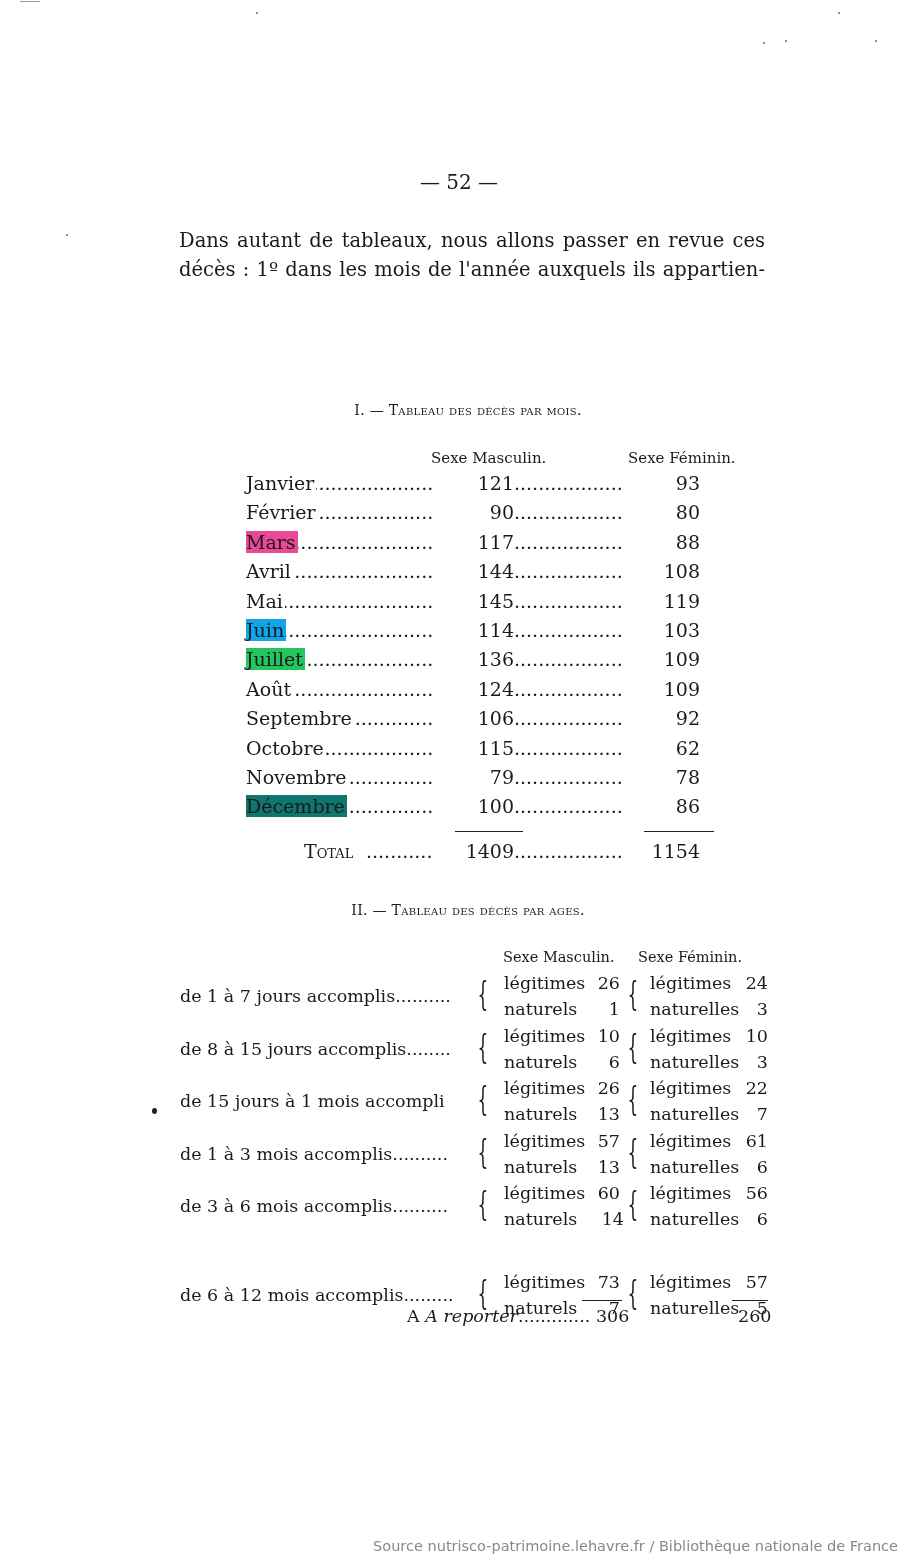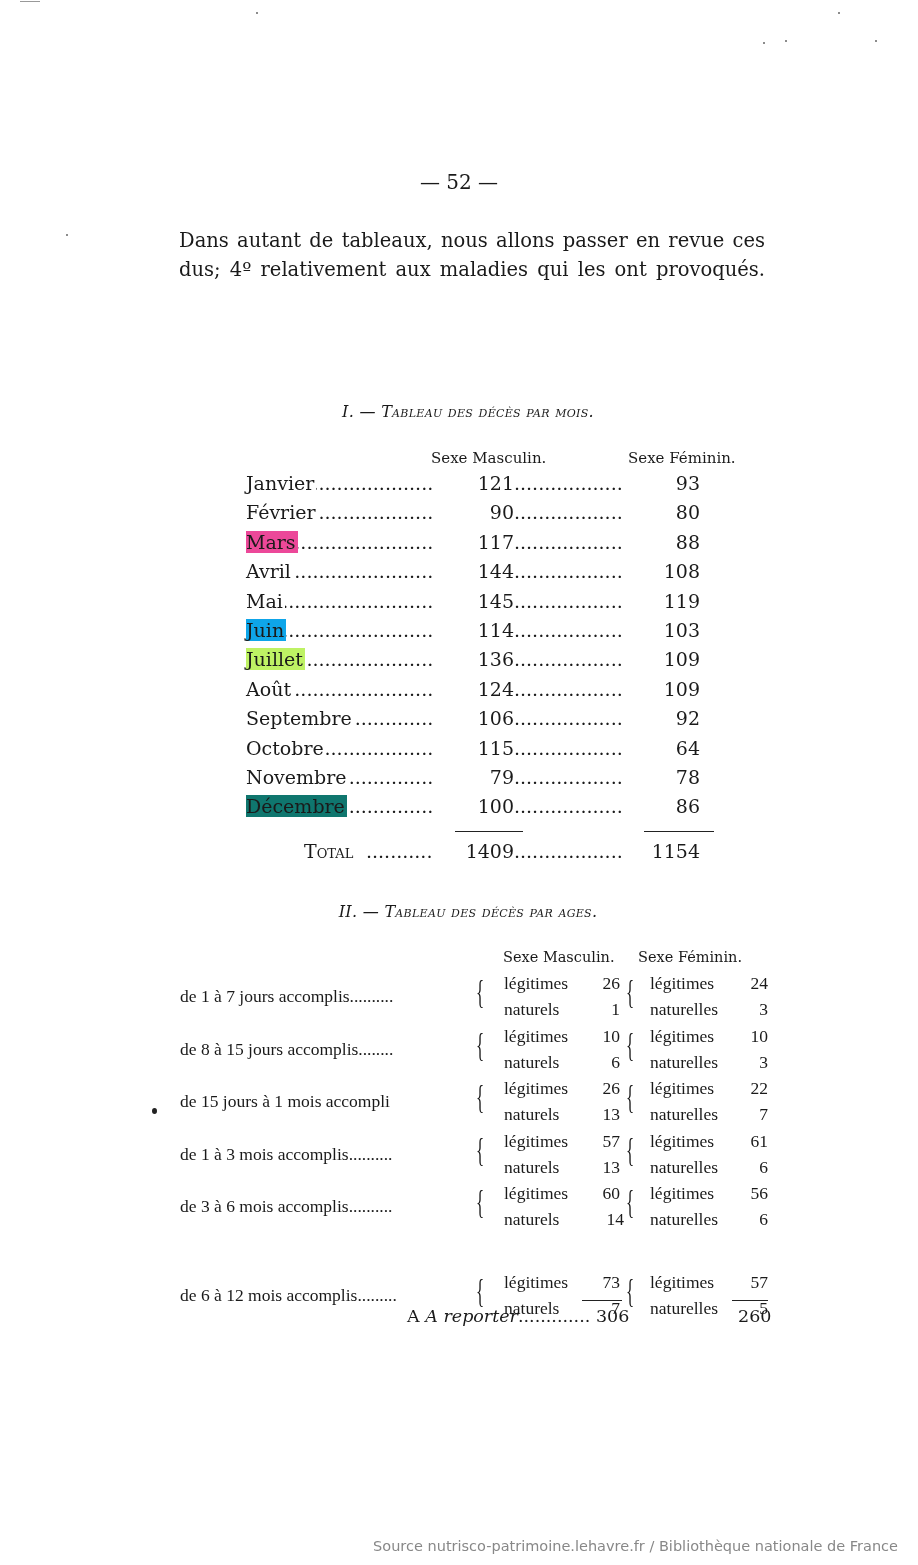--- a/index.html
+++ b/index.html
@@ -3,49 +3,49 @@
 <meta charset="utf-8">
 <style>
   html,body{margin:0;padding:0;background:#fff;}
   body{width:918px;height:1565px;position:relative;overflow:hidden;color:#1a1a1a;
        font-family:"DejaVu Serif","Liberation Serif",serif;}
   .abs{position:absolute;}
   .pagenum{left:0;width:918px;top:170px;text-align:center;font-size:20px;}
   .para{left:179px;width:586px;top:226px;font-size:19.5px;line-height:29.3px;text-align:justify;}
   .para div{text-align:justify;text-align-last:justify;white-space:nowrap;}
   .para div:last-child{text-align-last:justify;}
-  .heading{font-size:16px;letter-spacing:0.3px;font-style:italic;}
+  .heading{font-size:14px;letter-spacing:0.3px;}
   .sc{font-variant:small-caps;}
   .h1{left:0;width:918px;text-align:center;top:402px;padding-left:18px;box-sizing:border-box;}
   .h2{left:0;width:918px;text-align:center;top:902px;padding-left:18px;box-sizing:border-box;}
   .colhead{font-size:15px;top:449px;}
   .row{left:246px;width:480px;height:29px;font-size:19px;}
   .row .m{position:absolute;left:0;top:0;}
   .row .dots1{position:absolute;top:0;left:0;width:188px;overflow:hidden;white-space:nowrap;text-align:right;}
   .row .v1{position:absolute;left:200px;width:68px;text-align:right;}
   .row .dots2{position:absolute;left:268px;width:110px;overflow:hidden;white-space:nowrap;}
   .row .v2{position:absolute;left:380px;width:74px;text-align:right;}
   .rule{height:1px;background:#222;}
   .age{font-size:17.5px;}
   .agecol{font-size:14.5px;top:949px;}
-  .arow{left:150px;width:630px;height:52px;font-family:Liberation Serif, serif;}
+  .arow{left:150px;width:630px;height:52px;}
   .arow .lbl{position:absolute;left:30px;top:13px;white-space:nowrap;}
   .arow .brace{position:absolute;font-size:34px;top:0px;transform:scaleX(0.5);}
   .arow .sub{position:absolute;white-space:nowrap;}
   .footer{right:20px;top:1538px;font-family:"DejaVu Sans","Liberation Sans",sans-serif;font-size:14.5px;color:#888;}
   .speck{width:2px;height:2px;background:#666;border-radius:50%;}
 </style>
 </head>
 <body>
 
 <div class="abs pagenum">— 52 —</div>
 
 <div class="abs para">
   <div>Dans autant de tableaux, nous allons passer en revue ces</div>
-  <div>dus; 4º relativement aux maladies qui les ont provoqués.</div>
+  <div>décès : 1º dans les mois de l'année auxquels ils appartien-</div>
 </div>
 
 <div class="abs heading h1">
   <span>I. — </span><span class="sc">Tableau des décès par mois.</span>
 </div>
 <div class="abs colhead" style="left:431px;">Sexe Masculin.</div>
 <div class="abs colhead" style="left:628px;">Sexe Féminin.</div>
 
 <div id="t1rows">
     <div class="abs row" style="top: 472px;">
@@ -85,21 +85,21 @@
     </div>
     <div class="abs row" style="top: 619px;">
       <span class="dots1">............................................................</span>
       <span class="m" style="background:#0ea5e9;padding-right:2px;">Juin</span>
       <span class="v1">114</span>
       <span class="dots2">........................................</span>
       <span class="v2">103</span>
     </div>
     <div class="abs row" style="top: 648.4px;">
       <span class="dots1">............................................................</span>
-      <span class="m" style="background:#bef264;padding-right:2px;">Juillet</span>
+      <span class="m" style="background:#22c55e;padding-right:2px;">Juillet</span>
       <span class="v1">136</span>
       <span class="dots2">........................................</span>
       <span class="v2">109</span>
     </div>
     <div class="abs row" style="top: 677.8px;">
       <span class="dots1">............................................................</span>
       <span class="m" style="background:#fff;padding-right:2px;">Août</span>
       <span class="v1">124</span>
       <span class="dots2">........................................</span>
       <span class="v2">109</span>
@@ -109,21 +109,21 @@
       <span class="m" style="background:#fff;padding-right:2px;">Septembre</span>
       <span class="v1">106</span>
       <span class="dots2">........................................</span>
       <span class="v2">92</span>
     </div>
     <div class="abs row" style="top: 736.6px;">
       <span class="dots1">............................................................</span>
       <span class="m" style="background:#fff;padding-right:2px;">Octobre</span>
       <span class="v1">115</span>
       <span class="dots2">........................................</span>
-      <span class="v2">64</span>
+      <span class="v2">62</span>
     </div>
     <div class="abs row" style="top: 766px;">
       <span class="dots1">............................................................</span>
       <span class="m" style="background:#fff;padding-right:2px;">Novembre</span>
       <span class="v1">79</span>
       <span class="dots2">........................................</span>
       <span class="v2">78</span>
     </div>
     <div class="abs row" style="top: 795.4px;">
       <span class="dots1">............................................................</span>

